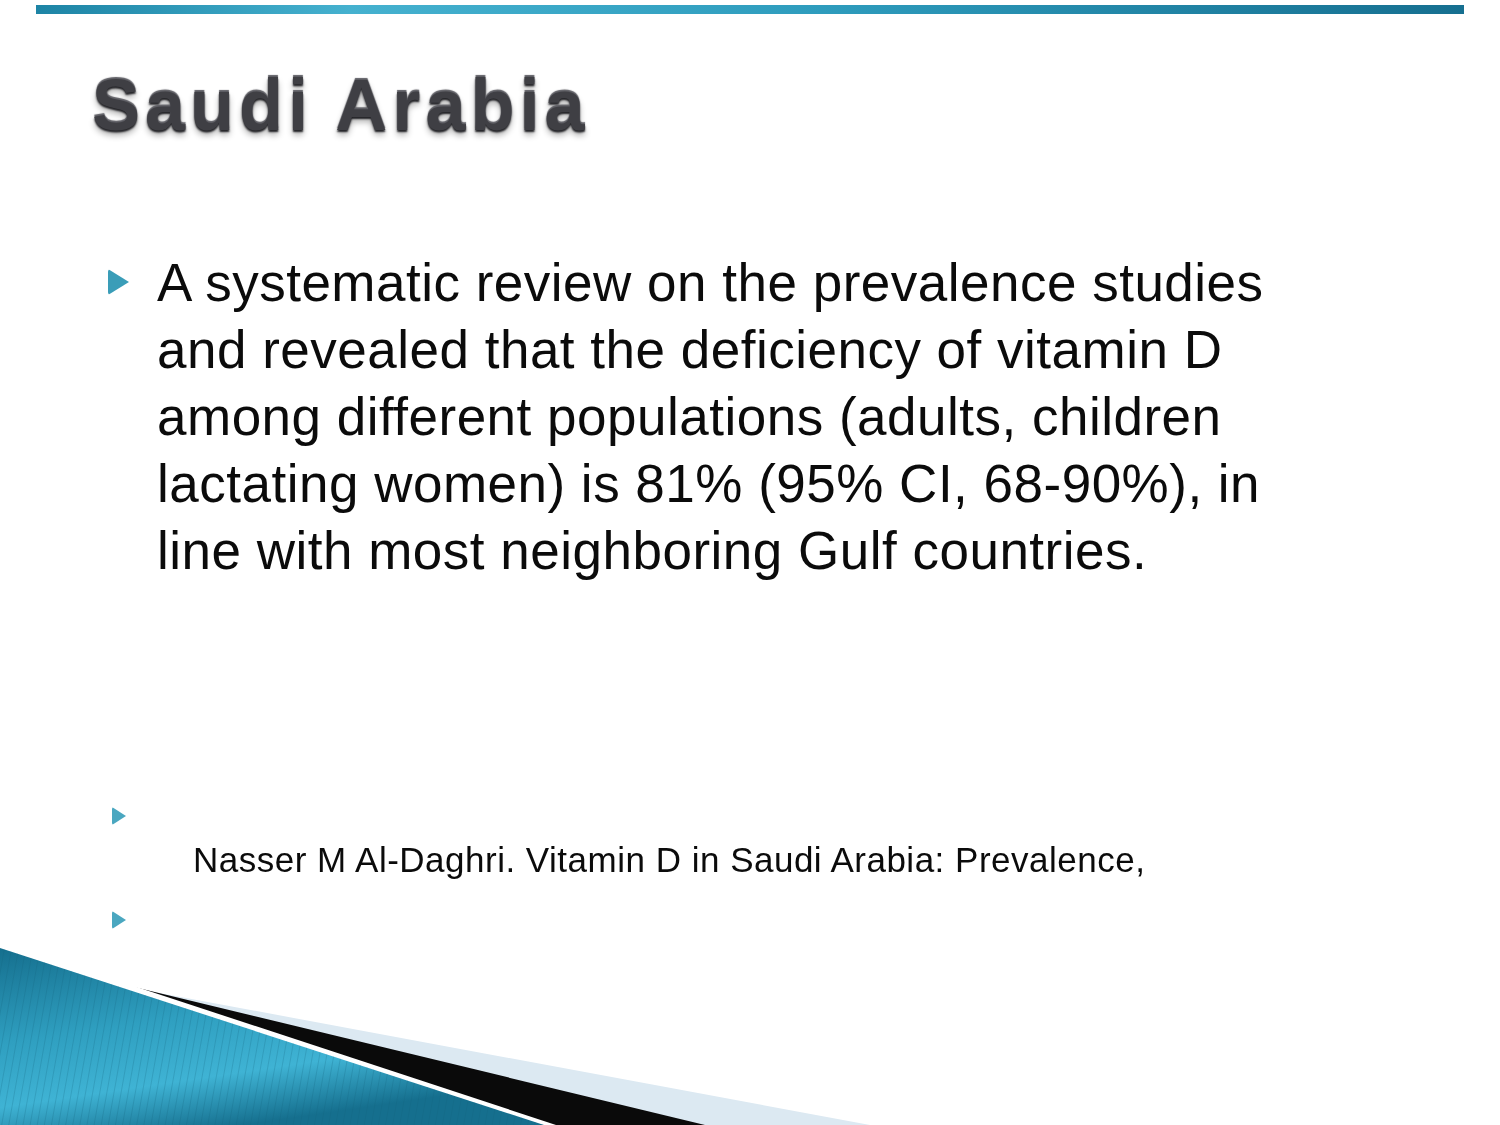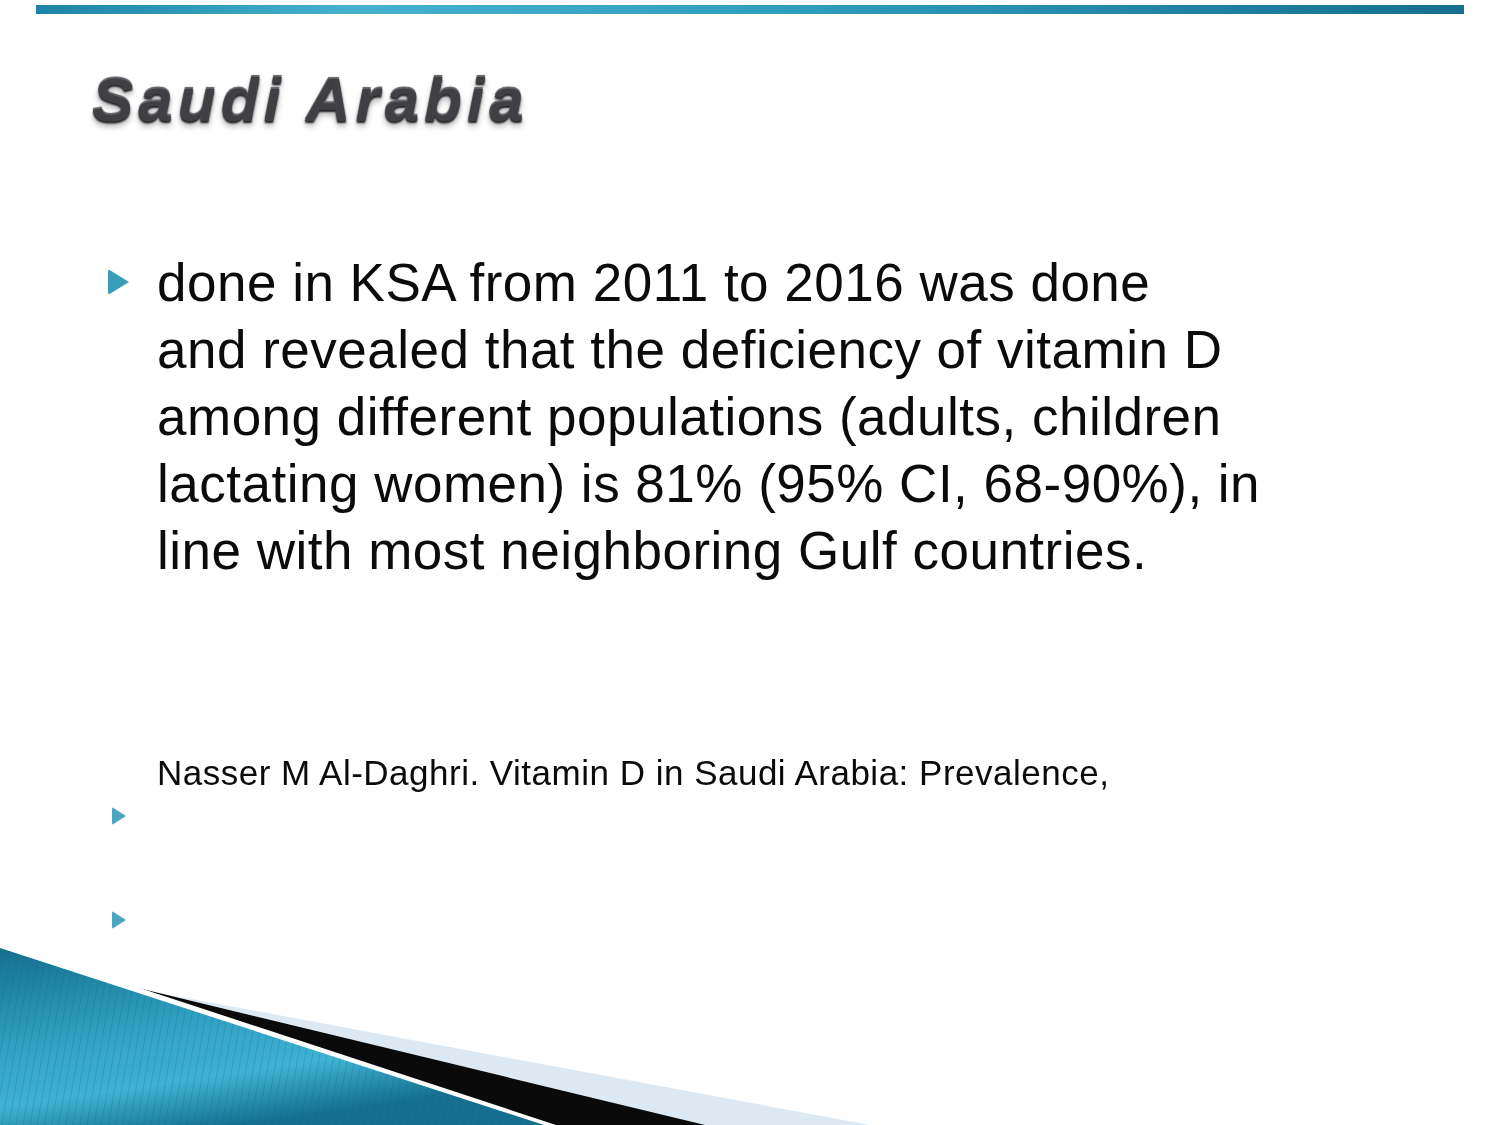--- a/index.html
+++ b/index.html
@@ -11,27 +11,26 @@
     font-family:"Liberation Sans", sans-serif;
   }
   .top-bar{
     position:absolute;
     left:36px;top:5px;width:1428px;height:9px;
     background:linear-gradient(90deg,#1d84a5 0%,#45b1cf 22%,#2e9cbd 55%,#166f90 100%);
   }
   .title{
     position:absolute;
     left:92px;top:64px;
-    font-size:62px;
+    font-size:72px;
     font-weight:bold;
     letter-spacing:5px;
     color:#3f3f44;
     text-shadow:0 -2px 1px #5d5d63, 0 2px 2px #202024, 0 5px 6px rgba(0,0,0,0.30);
     white-space:nowrap;
-    font-style:italic;
   }
   .body-block{
     position:absolute;
     left:157px;top:249px;width:1300px;
   }
   .body-line{
     font-size:53px;
     line-height:67px;
     color:#0b0b0b;
     letter-spacing:0.5px;
@@ -49,21 +48,21 @@
     border-radius:3px;
   }
   .cite-block{position:absolute;left:157px;width:1300px;}
   .cite-line{
     font-size:35px;
     line-height:46px;
     color:#0b0b0b;
     letter-spacing:0.5px;
     white-space:nowrap;
   }
-  .cite-1{top:750px;}
+  .cite-1{top:837px;margin-left:36px;}
   .cite-2{top:901px;}
   .bullet-sub{
     border-top:9px solid transparent;
     border-bottom:9px solid transparent;
     border-left:14px solid #4aa7c0;
     border-radius:2px;
   }
   .bullet-sub-1{left:112px;top:807px;}
   .bullet-sub-2{left:112px;top:911px;}
   .corner-art{
@@ -75,21 +74,21 @@
 <body>
 
 <div class="slide">
 
   <div class="top-bar"></div>
 
   <div class="title">Saudi Arabia</div>
 
   <div class="bullet bullet-main"></div>
   <div class="body-block">
-    <div class="body-line">done in KSA from 2011 to 2016 was done</div>
+    <div class="body-line">A systematic review on the prevalence studies</div>
     <div class="body-line">and revealed that the deficiency of vitamin D</div>
     <div class="body-line">among different populations (adults, children</div>
     <div class="body-line">lactating women) is 81% (95% CI, 68-90%), in</div>
     <div class="body-line">line with most neighboring Gulf countries.</div>
   </div>
 
   <div class="bullet bullet-sub bullet-sub-1"></div>
   <div class="cite-block cite-1">
     <div class="cite-line">Nasser M Al-Daghri. Vitamin D in Saudi Arabia: Prevalence,</div>
   </div>

